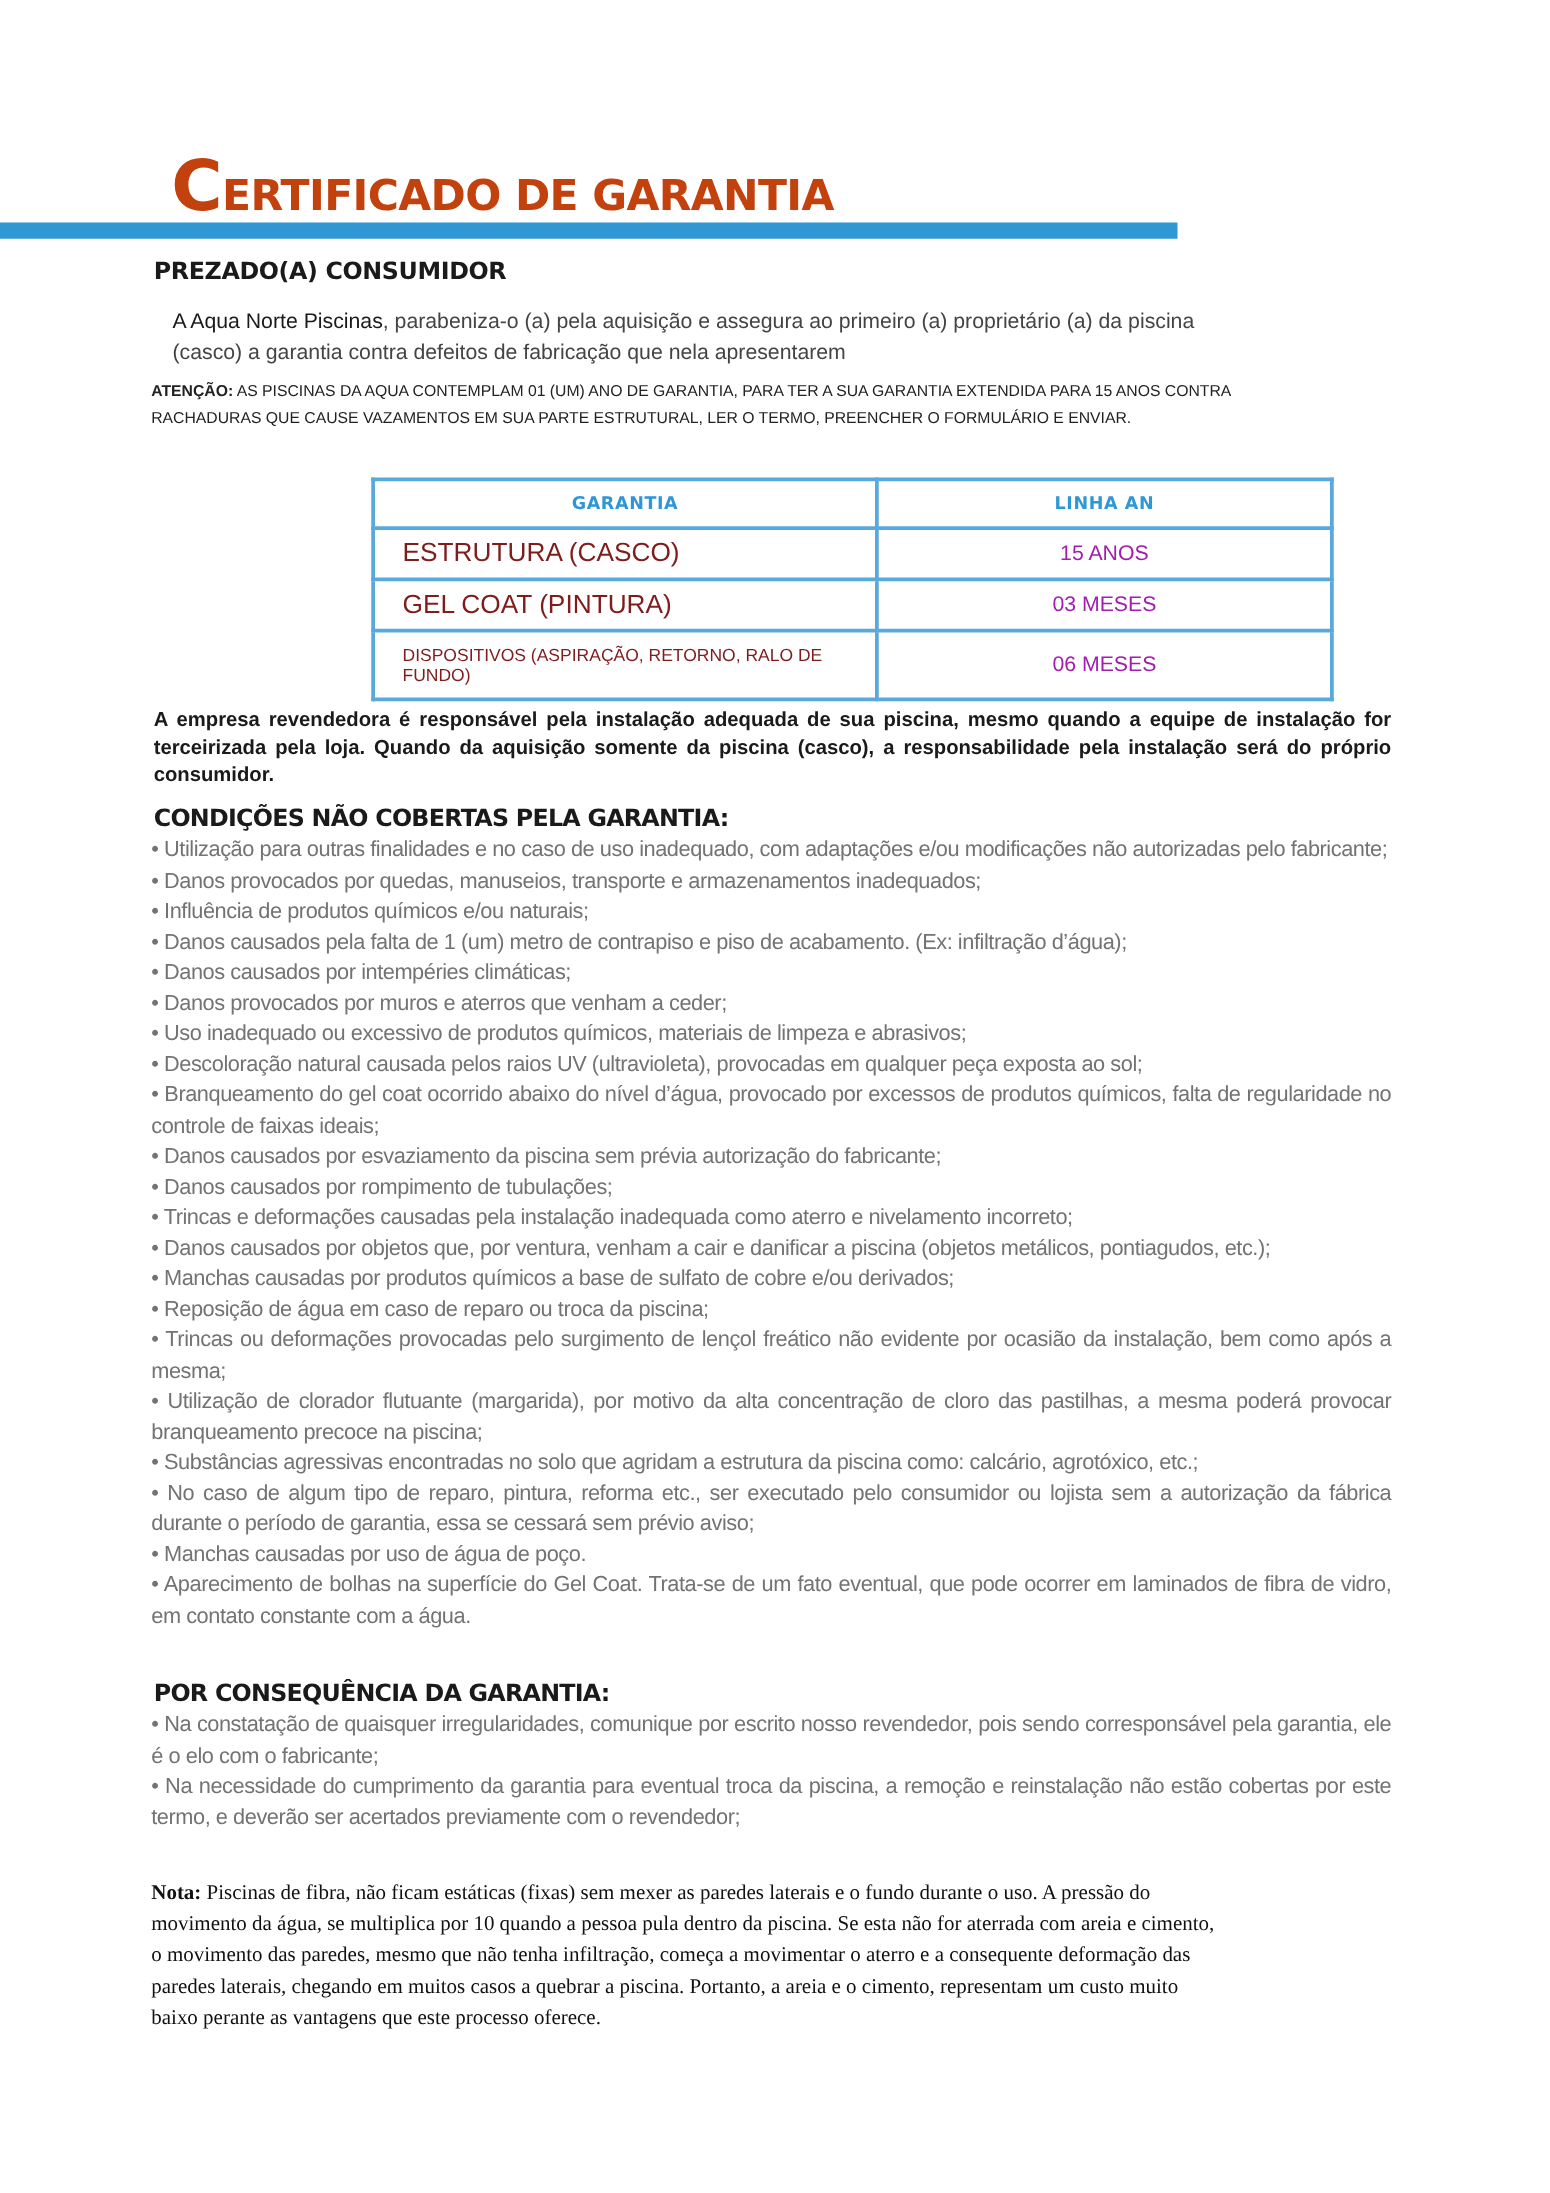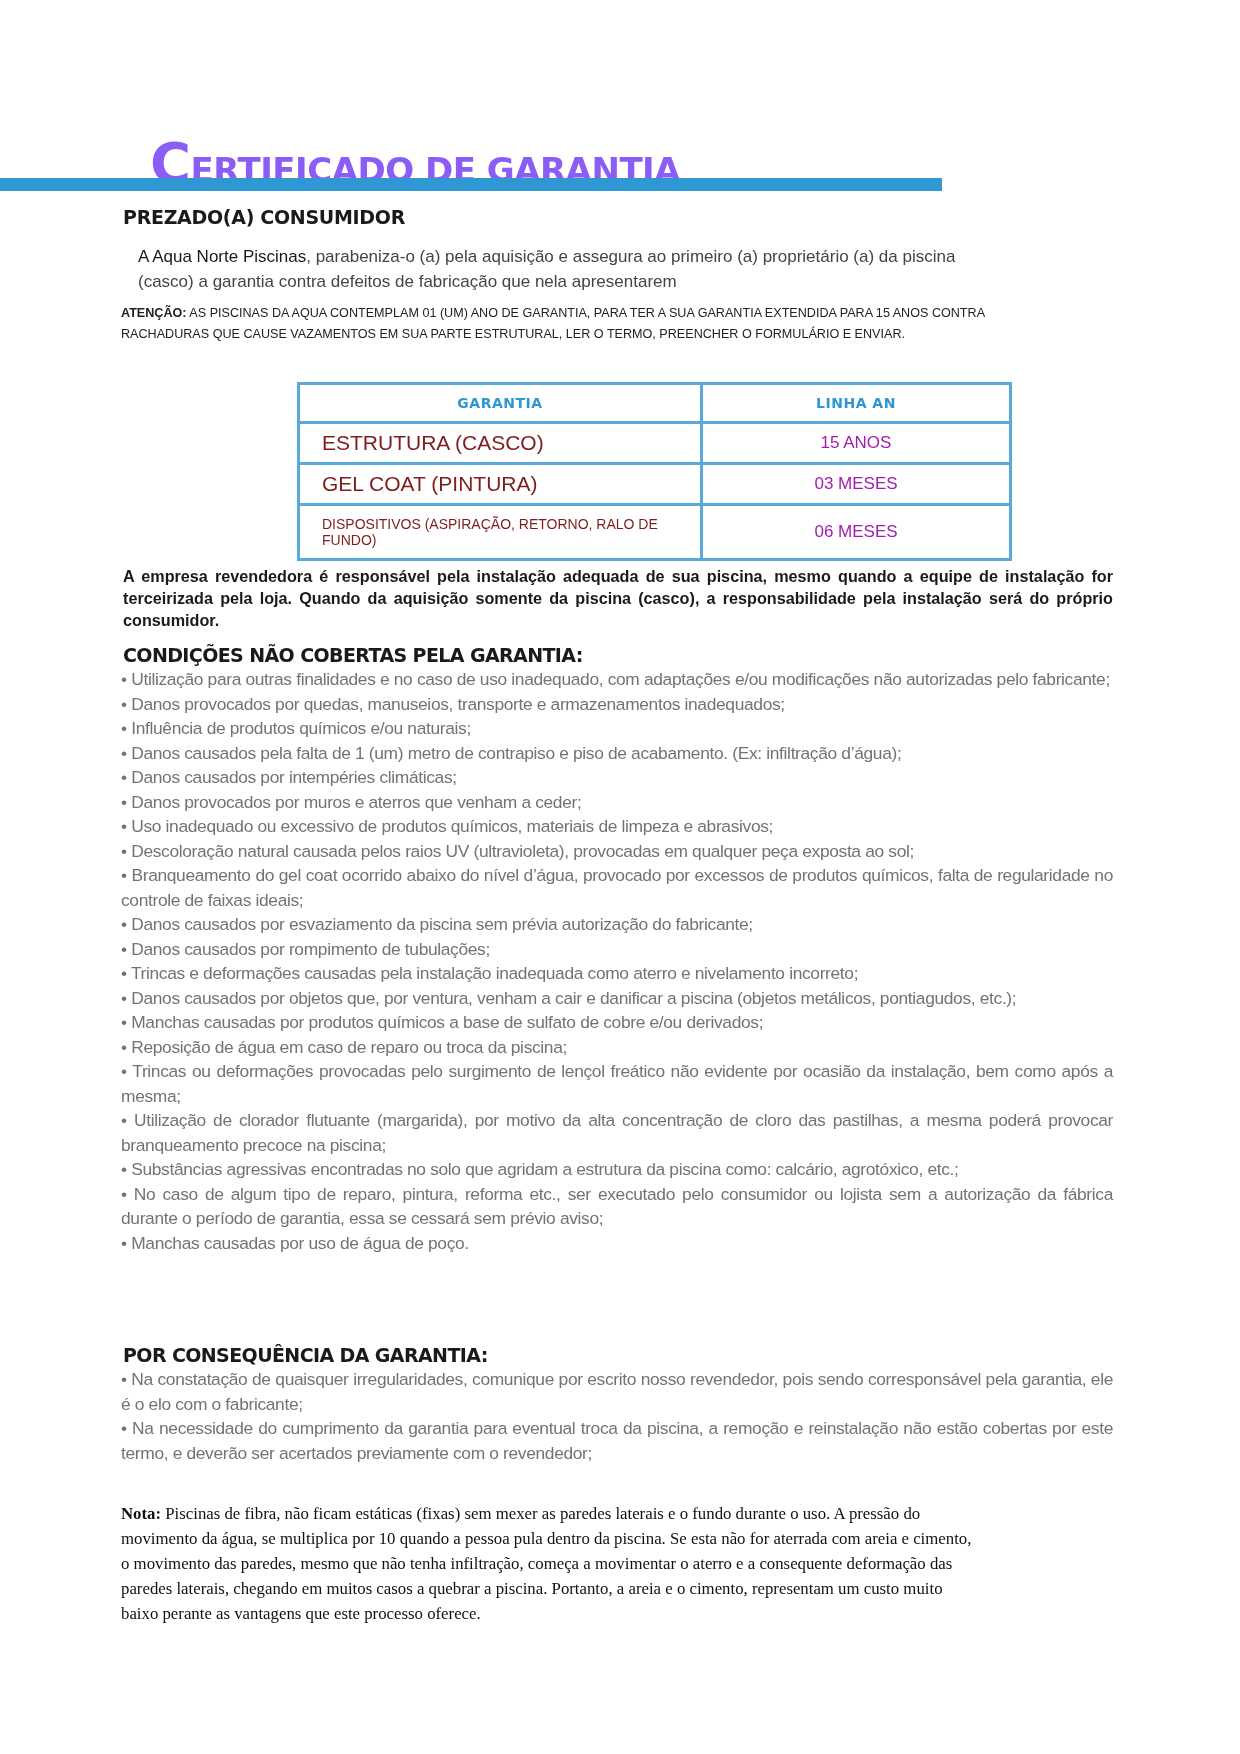--- a/index.html
+++ b/index.html
@@ -1,37 +1,37 @@
 <!DOCTYPE html>
 <html><head>
   <meta charset="utf-8">
   <style>
     html, body { margin: 0; padding: 0; background: #ffffff; }
     body { width: 1240px; height: 1754px; position: relative; overflow: hidden;
            font-family: "Liberation Sans", sans-serif; color: #1a1a1a; }
 
-    .title { position: absolute; left: 133px; top: 118px; margin: 17px;
-             color: #8b5cf6; font-weight: 700; line-height: 1; white-space: nowrap;
+    .title { position: absolute; left: 133px; top: 118px; margin: 4px;
+             color: #c2410c; font-weight: 700; line-height: 1; white-space: nowrap;
              font-family: "DejaVu Sans", sans-serif; letter-spacing: -0.5px; }
     .title .cap { font-size: 56px; vertical-align: baseline; }
     .title .rest { font-size: 34px; text-transform: uppercase; }
 
     .title-bar { position: absolute; left: 0; top: 178px; width: 942px; height: 13px; background: #2f97d4; }
 
     .greeting { position: absolute; left: 123px; top: 205px; width: 900px; }
     .greeting h2 { margin: 0; font-size: 19px; font-weight: 700; color: #1a1a1a; line-height: 24px;
                    font-family: "DejaVu Sans", sans-serif; letter-spacing: -0.3px; }
     .greeting p { margin: 15px; font-size: 17px; line-height: 25px; color: #444; font-weight: 400; }
     .greeting p .brand { color: #1a1a1a; }
 
     .attention { position: absolute; left: 121px; top: 290px; width: 920px;
                  font-size: 12.6px; line-height: 21px; color: #222; text-transform: uppercase; }
     .attention b { font-weight: 700; }
 
-    .warranty-table { position: absolute; left: 297px; top: 382px; width: 715px; height: 176px;
+    .warranty-table { position: absolute; left: 297px; top: 382px; width: 770px; height: 176px;
                       border-collapse: collapse; border: 3px solid #5aa9dd; }
     .warranty-table td, .warranty-table th { border: 3px solid #5aa9dd; padding: 0; }
     .warranty-table th { height: 36px; color: #2f97d4; font-size: 14px; font-weight: 900;
                          font-family: "DejaVu Sans", sans-serif; letter-spacing: 0.5px; }
     .warranty-table th.c1 { width: 400px; text-align: center; }
     .warranty-table th.c2 { text-align: center; }
     .warranty-table td.item { padding-left: 22px; font-size: 21px; color: #7f1d1d; height: 38px; }
     .warranty-table td.item.small { font-size: 14px; height: 52px; }
     .warranty-table td.value { text-align: center; font-size: 17px; color: #a21caf; }
 
@@ -109,20 +109,21 @@
   <li>• Danos causados por rompimento de tubulações;</li>
   <li>• Trincas e deformações causadas pela instalação inadequada como aterro e nivelamento incorreto;</li>
   <li>• Danos causados por objetos que, por ventura, venham a cair e danificar a piscina (objetos metálicos, pontiagudos, etc.);</li>
   <li>• Manchas causadas por produtos químicos a base de sulfato de cobre e/ou derivados;</li>
   <li>• Reposição de água em caso de reparo ou troca da piscina;</li>
   <li>• Trincas ou deformações provocadas pelo surgimento de lençol freático não evidente por ocasião da instalação, bem como após a mesma;</li>
   <li>• Utilização de clorador flutuante (margarida), por motivo da alta concentração de cloro das pastilhas, a mesma poderá provocar branqueamento precoce na piscina;</li>
   <li>• Substâncias agressivas encontradas no solo que agridam a estrutura da piscina como: calcário, agrotóxico, etc.;</li>
   <li>• No caso de algum tipo de reparo, pintura, reforma etc., ser executado pelo consumidor ou lojista sem a autorização da fábrica durante o período de garantia, essa se cessará sem prévio aviso;</li>
   <li>• Manchas causadas por uso de água de poço.</li>
+  <li>• Aparecimento de bolhas na superfície do Gel Coat. Trata-se de um fato eventual, que pode ocorrer em laminados de fibra de vidro, em contato constante com a água.</li>
 </ul>
 
 <h3 class="section-h sec-consequence">POR CONSEQUÊNCIA DA GARANTIA:</h3>
 <ul class="bullets list-consequence">
   <li>• Na constatação de quaisquer irregularidades, comunique por escrito nosso revendedor, pois sendo corresponsável pela garantia, ele é o elo com o fabricante;</li>
   <li>• Na necessidade do cumprimento da garantia para eventual troca da piscina, a remoção e reinstalação não estão cobertas por este termo, e deverão ser acertados previamente com o revendedor;</li>
 </ul>
 
 <p class="note"><b>Nota:</b><span> Piscinas de fibra, não ficam estáticas (fixas) sem mexer as paredes laterais e o fundo durante o uso. A pressão do movimento da água, se multiplica por 10 quando a pessoa pula dentro da piscina. Se esta não for aterrada com areia e cimento, o movimento das paredes, mesmo que não tenha infiltração, começa a movimentar o aterro e a consequente deformação das paredes laterais, chegando em muitos casos a quebrar a piscina. Portanto, a areia e o cimento, representam um custo muito baixo perante as vantagens que este processo oferece.</span></p>
 

